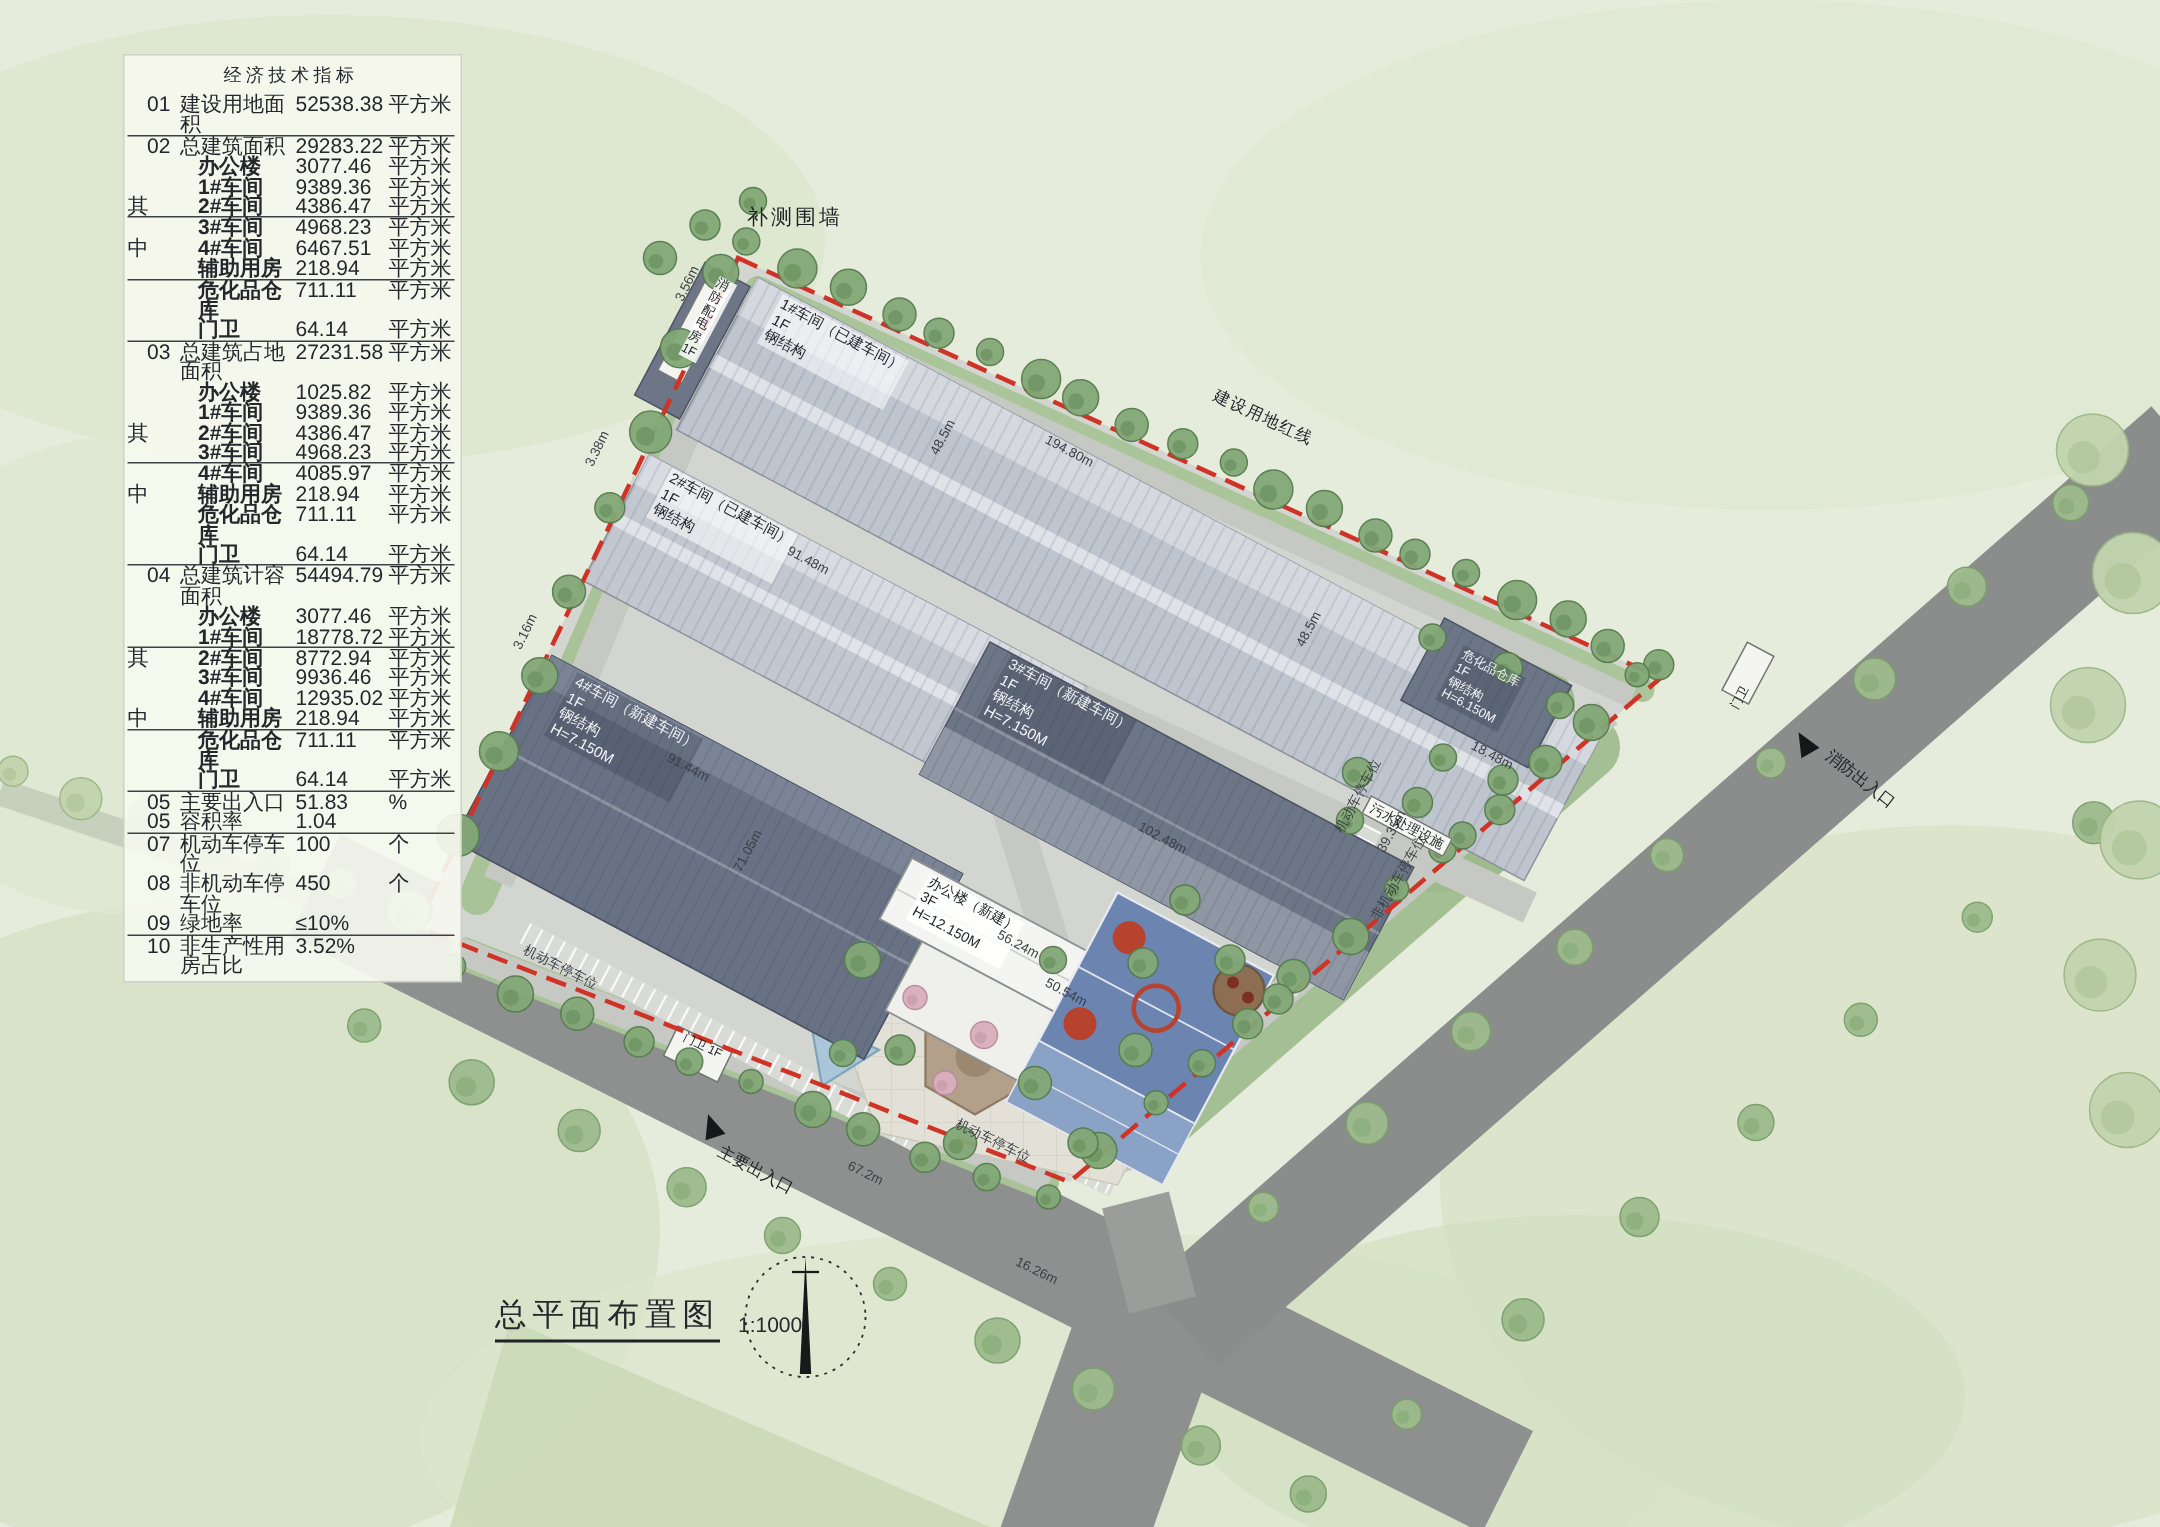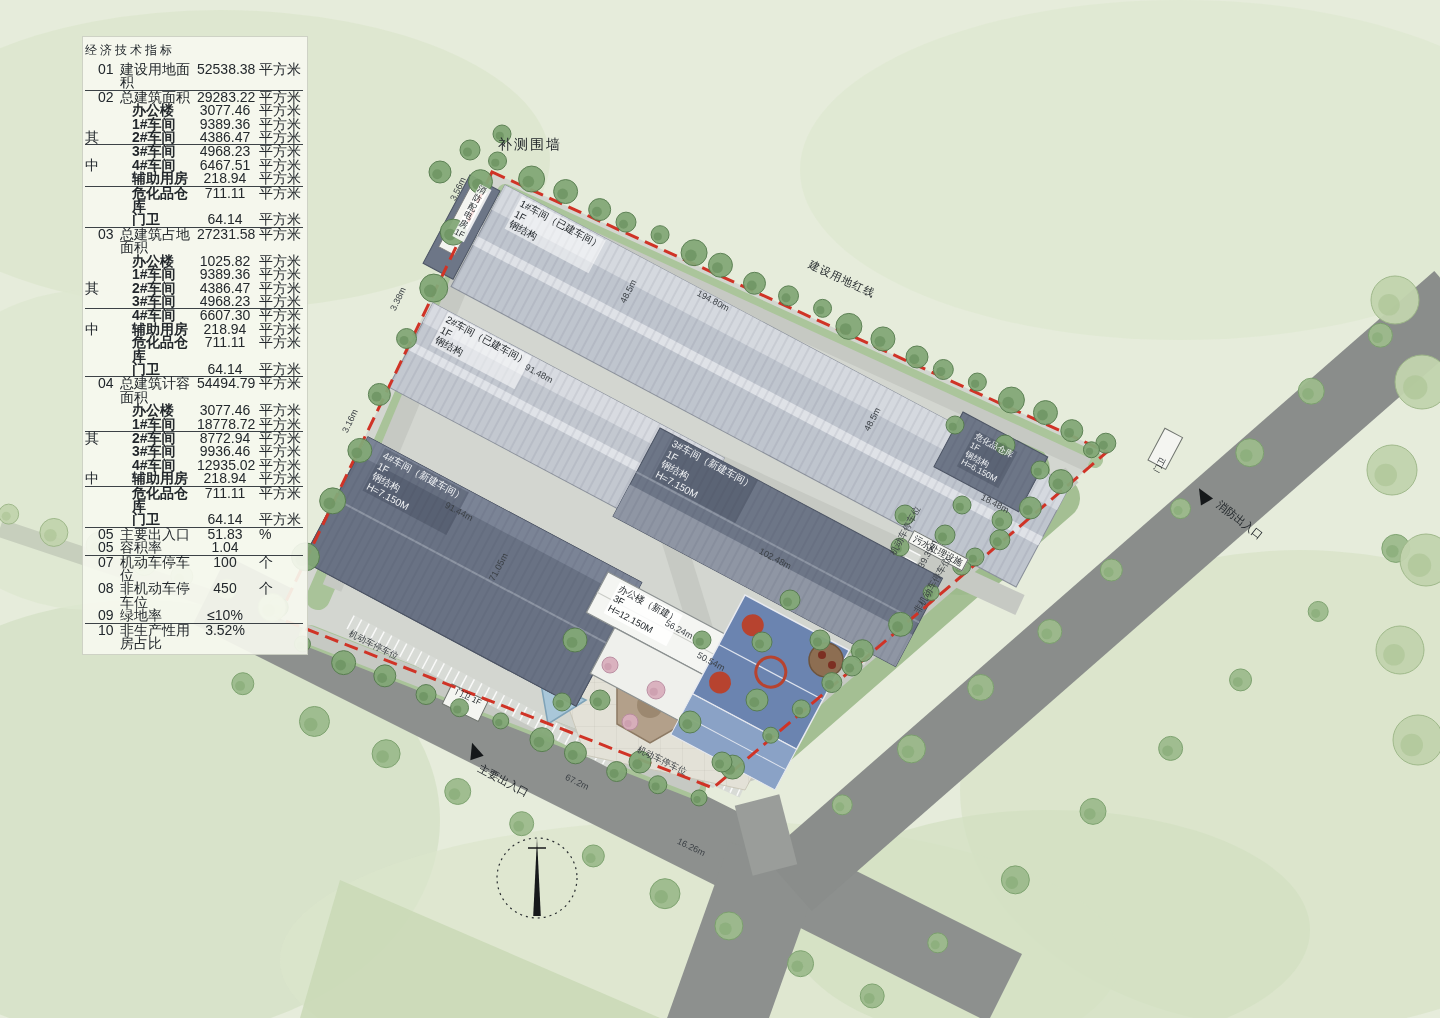--- a/index.html
+++ b/index.html
@@ -10,29 +10,29 @@
   .bldg-lbl{font-size:10px;background:rgba(255,255,255,0.55);padding:1px 2px;}
   .dim{font-size:9px;color:#3a3f44;background:transparent;}
   .ann{font-size:11px;}
   .boxlbl{font-size:9px;background:#f6f7f3;border:1px solid #6e7370;padding:1px 3px;}
   .tri{position:absolute;width:0;height:0;border-left:7px solid transparent;
        border-right:7px solid transparent;border-bottom:16px solid #15181a;transform-origin:50% 100%;}
   
   #indicator-table{position:absolute;left:82px;top:36px;width:218px;
       background:rgba(246,248,239,0.92);border:1px solid rgba(90,100,80,0.25);
       padding:2px 4px 4px 2px;}
-  #indicator-table .tbl-title{font-size:12px;letter-spacing:3px;
+  #indicator-table .tbl-title{text-align:center;font-size:12px;letter-spacing:3px;
       padding:3px 0 4px 0;color:#20262b;}
   .irow{display:grid;grid-template-columns:13px 21px 1fr 62px 44px;
       font-size:14px;line-height:13.4px;align-items:baseline;}
   .irow .grp{color:#20262b;}
   .irow .no{color:#20262b;}
   .irow .lab{padding-left:1px;}
   .irow.sub .lab{padding-left:13px;font-weight:bold;}
-  .irow .val{text-align:center;padding-right:6px;}
+  .irow .val{text-align:left;padding-right:6px;}
   .irow .unit{text-align:left;}
   .irow.rule{border-bottom:1px solid #3c4246;}
   
   #title-block{position:absolute;left:330px;top:862px;display:flex;align-items:flex-end;}
   #plan-title{font-size:21px;letter-spacing:4px;border-bottom:2px solid #1d2226;padding-bottom:3px;}
   #plan-scale{font-size:14px;margin-left:12px;padding-bottom:4px;}
 </style>
 </head>
 <body>
 
@@ -581,21 +581,21 @@
           <span class="grp"></span>
           <span class="no"></span>
           <span class="lab">3#车间</span>
           <span class="val">4968.23</span>
           <span class="unit">平方米</span>
         </div>
         <div class="irow sub">
           <span class="grp"></span>
           <span class="no"></span>
           <span class="lab">4#车间</span>
-          <span class="val">6607.30</span>
+          <span class="val">4085.97</span>
           <span class="unit">平方米</span>
         </div>
         <div class="irow sub">
           <span class="grp">中</span>
           <span class="no"></span>
           <span class="lab">辅助用房</span>
           <span class="val">218.94</span>
           <span class="unit">平方米</span>
         </div>
         <div class="irow sub">
@@ -713,14 +713,18 @@
         <div class="irow">
           <span class="grp"></span>
           <span class="no">10</span>
           <span class="lab">非生产性用房占比</span>
           <span class="val">3.52%</span>
           <span class="unit"></span>
         </div>
       </div>
 </div>
 
-
+<div id="title-block">
+  <span id="plan-title">总平面布置图</span>
+  <span id="plan-scale">1:1000</span>
 </div>
 
+</div>
+
 </body></html>

